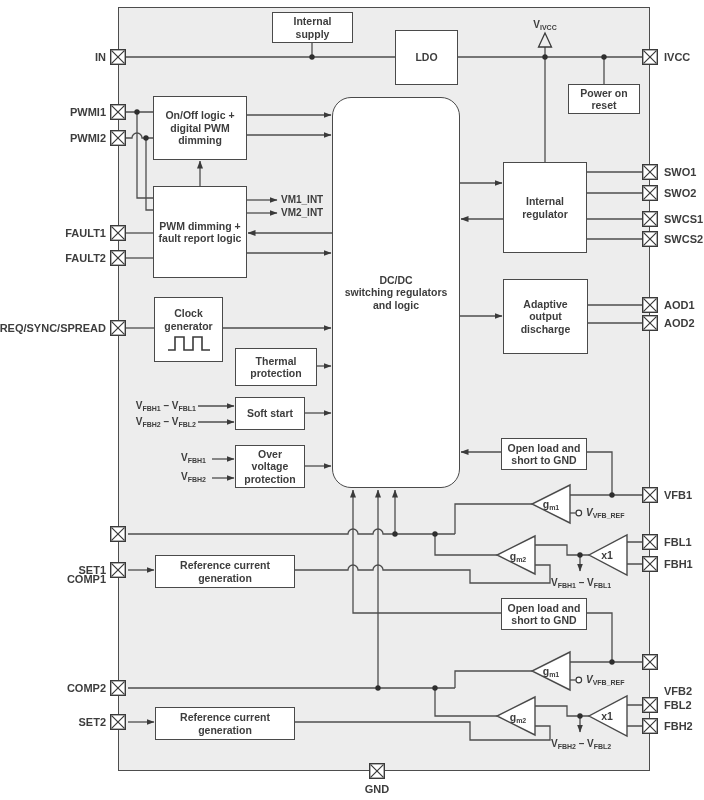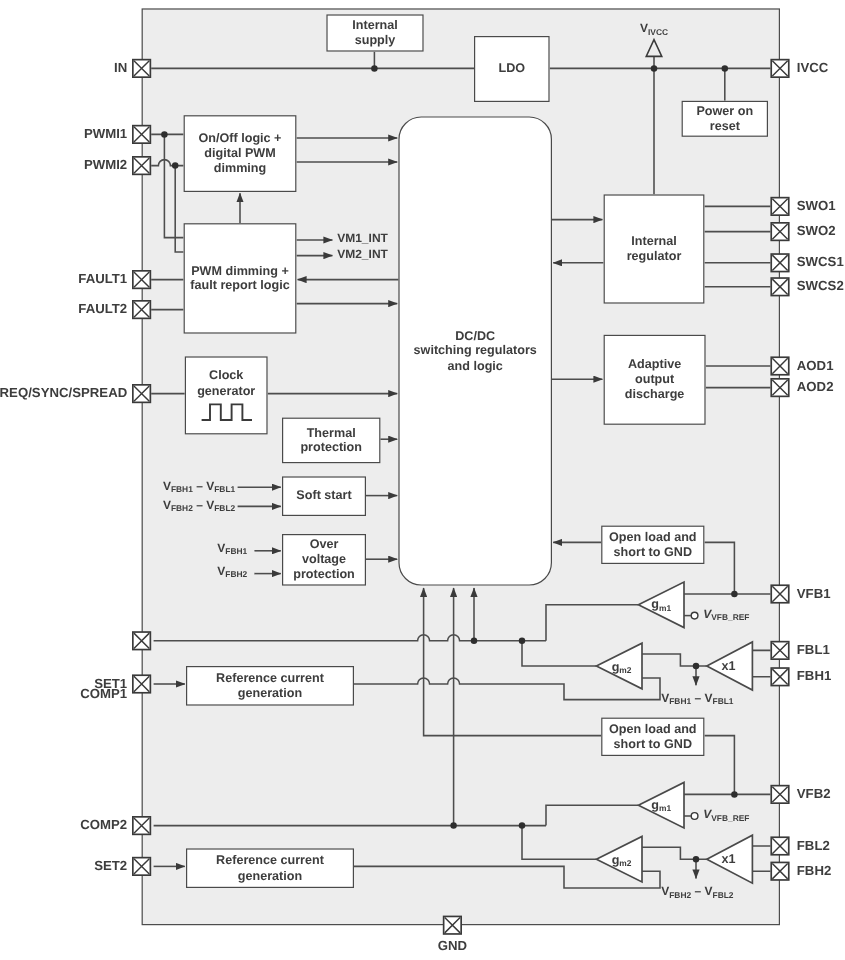--- a/index.html
+++ b/index.html
@@ -245,21 +245,21 @@
   <div class="lbl pr" style="top:49px;">IVCC</div>
   <div class="lbl pr" style="top:164px;">SWO1</div>
   <div class="lbl pr" style="top:185px;">SWO2</div>
   <div class="lbl pr" style="top:211px;">SWCS1</div>
   <div class="lbl pr" style="top:231px;">SWCS2</div>
   <div class="lbl pr" style="top:297px;">AOD1</div>
   <div class="lbl pr" style="top:315px;">AOD2</div>
   <div class="lbl pr" style="top:487px;">VFB1</div>
   <div class="lbl pr" style="top:534px;">FBL1</div>
   <div class="lbl pr" style="top:556px;">FBH1</div>
-  <div class="lbl pr" style="top:654px;">VFB2</div>
+  <div class="lbl pr" style="top:683px;">VFB2</div>
   <div class="lbl pr" style="top:697px;">FBL2</div>
   <div class="lbl pr" style="top:718px;">FBH2</div>
   <div class="lbl ctr" style="left:352px;top:781px;width:50px;">GND</div>
 
   <div class="lbl sm ctr" style="left:520px;top:17px;width:50px;"><span>V</span><span class="sub">IVCC</span></div>
   <div class="lbl sm" style="left:281px;top:192px;">VM1_INT</div>
   <div class="lbl sm" style="left:281px;top:205px;">VM2_INT</div>
   <div class="lbl sm pl" style="right:508px;top:398px;"><span>V</span><span class="sub">FBH1</span><span> – </span><span>V</span><span class="sub">FBL1</span></div>
   <div class="lbl sm pl" style="right:508px;top:414px;"><span>V</span><span class="sub">FBH2</span><span> – </span><span>V</span><span class="sub">FBL2</span></div>
   <div class="lbl sm pl" style="right:498px;top:450px;"><span>V</span><span class="sub">FBH1</span></div>

